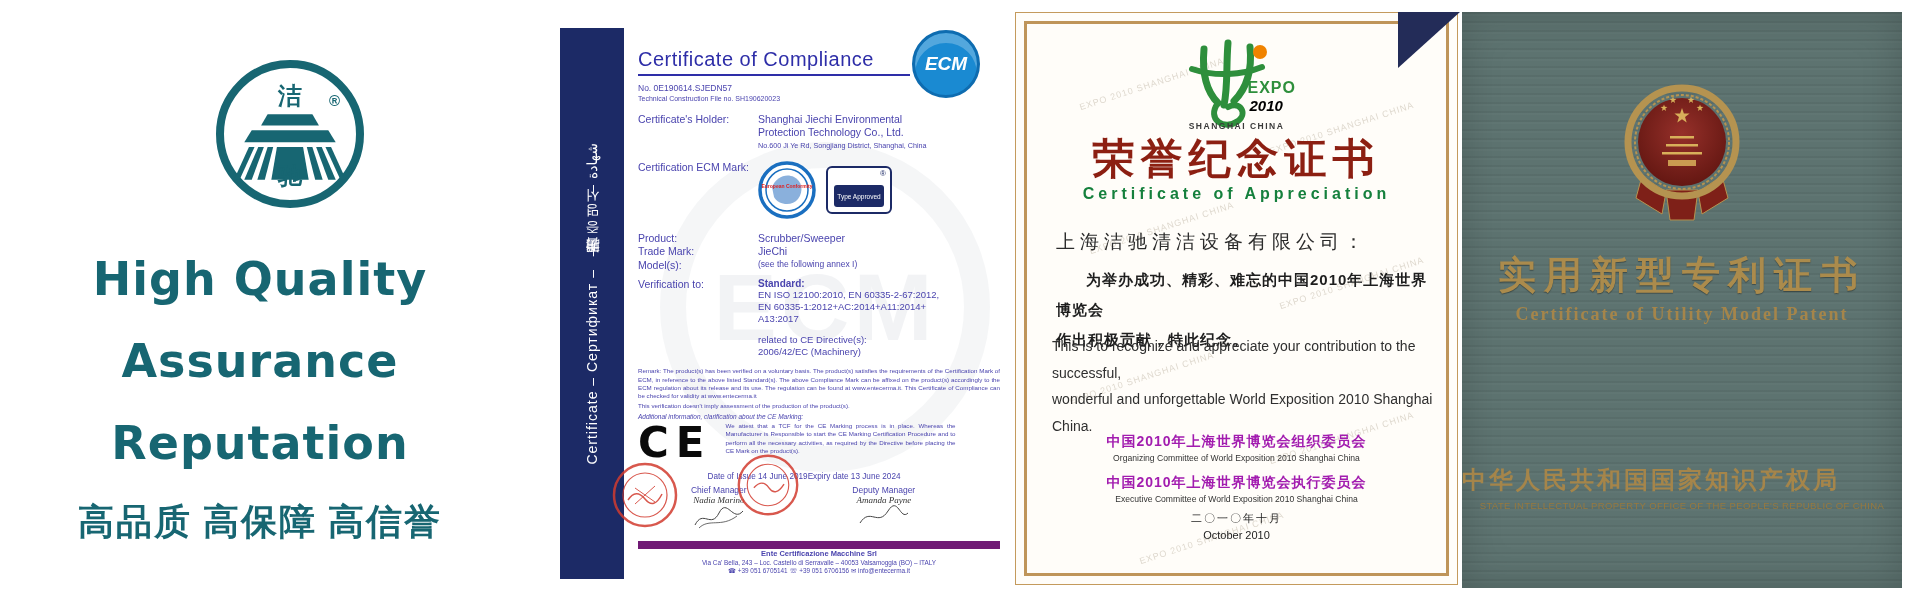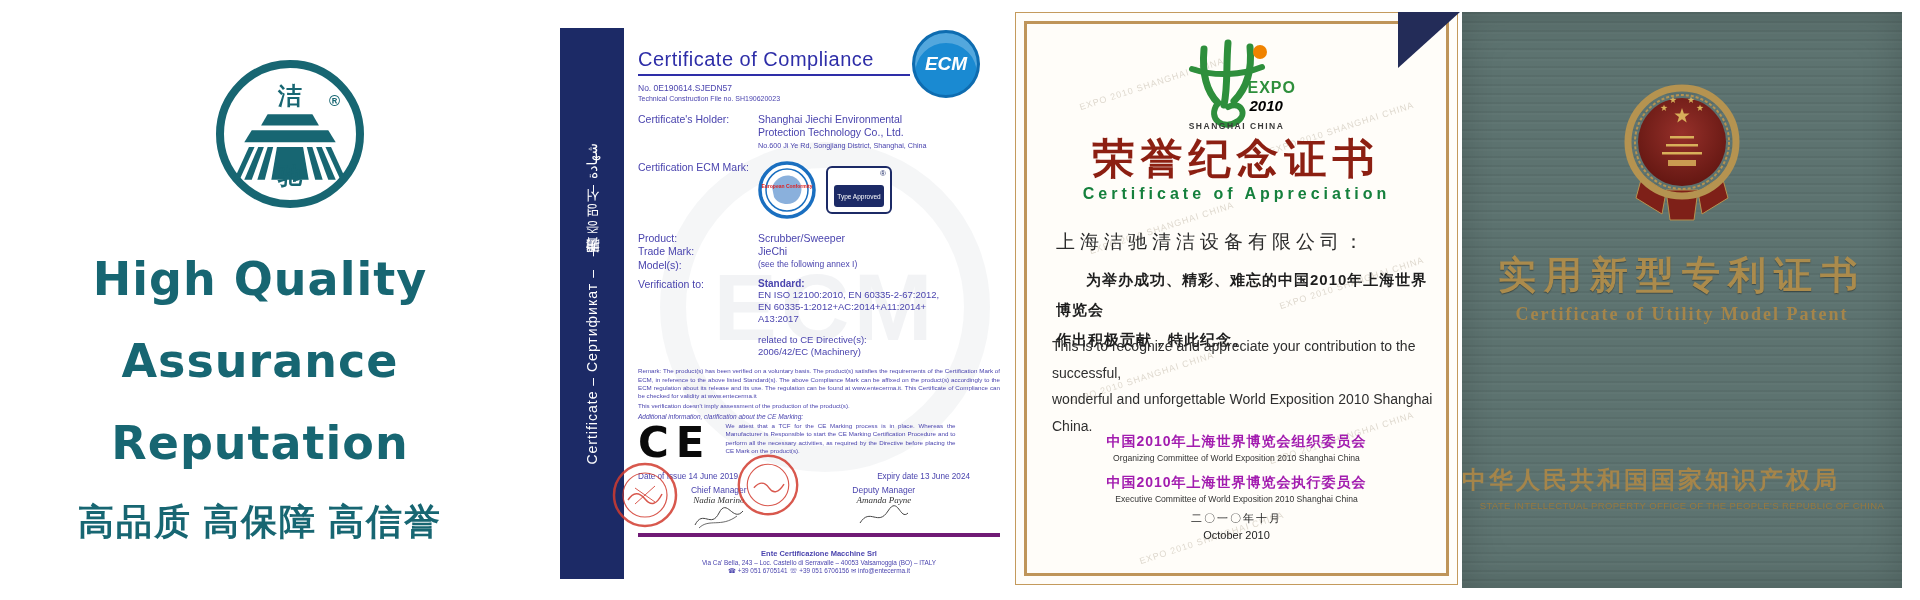--- a/index.html
+++ b/index.html
@@ -57,28 +57,28 @@
     display:flex; align-items:center; justify-content:center; text-align:center; line-height:1.15; }
   .c1-std-head { font-weight:bold; font-size:10px; }
   .c1-std { font-size:9.5px; line-height:1.3; }
   .c1-remark { margin-top:9px; font-size:6.2px; line-height:1.32; text-align:justify; }
   .c1-note { margin-top:2px; font-size:6.2px; }
   .c1-addinfo { margin-top:4px; font-size:6.5px; font-style:italic; }
   .c1-ce-row { display:flex; margin-top:2px; align-items:flex-start; }
   .c1-ce { font-family:"DejaVu Sans", sans-serif; font-size:42px; font-weight:bold;
     letter-spacing:7px; color:#0a0a0a; line-height:1; }
   .c1-ce-note { margin-left:14px; font-size:6.2px; line-height:1.35; width:230px; text-align:justify; }
-  .c1-dates { display:flex; justify-content:space-between; margin-top:8px; padding-right:30px; font-size:8.2px; }
+  .c1-dates { display:flex; justify-content:center; margin-top:8px; padding-right:30px; font-size:8.2px; }
   .c1-signs { display:flex; justify-content:space-around; margin-top:4px; width:330px; }
   .c1-sign { text-align:center; }
   .c1-sign-title { font-size:8.5px; }
   .c1-sign-name { font-size:9px; font-style:italic; font-family:"Liberation Serif", serif; color:#333; }
   .c1-stamp { position:absolute; opacity:0.85; }
-  .c1-footer { position:absolute; left:108px; bottom:10px; width:362px; border-top:4px solid #701a75;
-    padding-top:12px; text-align:center; color:#4a44ae; }
+  .c1-footer { position:absolute; left:108px; bottom:10px; width:362px; border-top:8px solid #701a75;
+    padding-top:0; text-align:center; color:#4a44ae; }
   .c1-footer-co { font-size:7.5px; font-weight:bold; }
   .c1-footer-line { font-size:6.4px; margin-top:1px; }
 
   
   .cert2 { position:absolute; left:1015px; top:12px; width:443px; height:573px;
     background:#fffdf9; border:1.5px solid #c49a5c; }
   .c2-inner-border { position:absolute; inset:8px; border:3px solid #bf955a; pointer-events:none; }
   .c2-wm { position:absolute; font-size:9px; letter-spacing:1px; color:rgba(160,148,125,0.35);
     transform:rotate(-18deg); white-space:nowrap; }
   .c2-logo { position:absolute; left:50%; top:26px; transform:translateX(-50%); width:150px; height:96px; }

